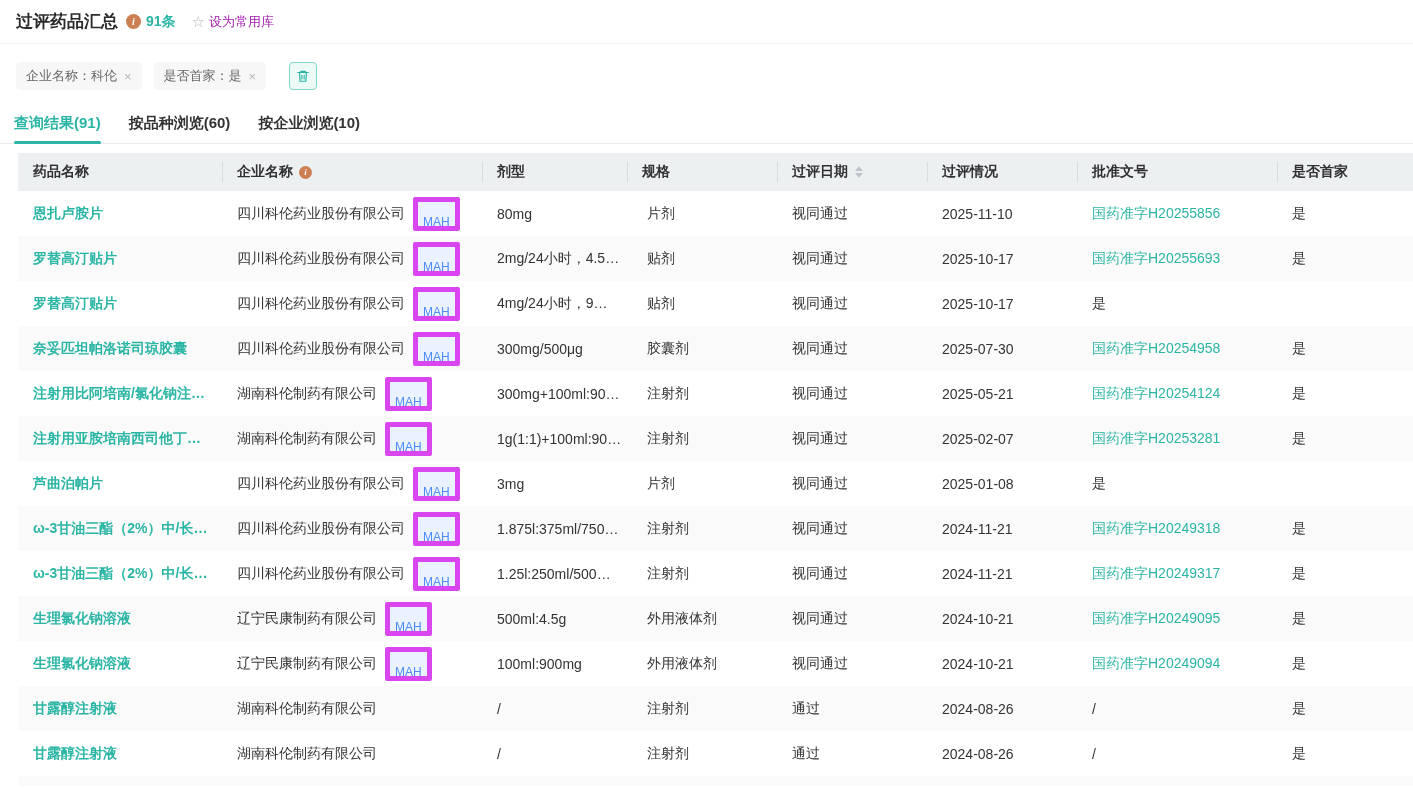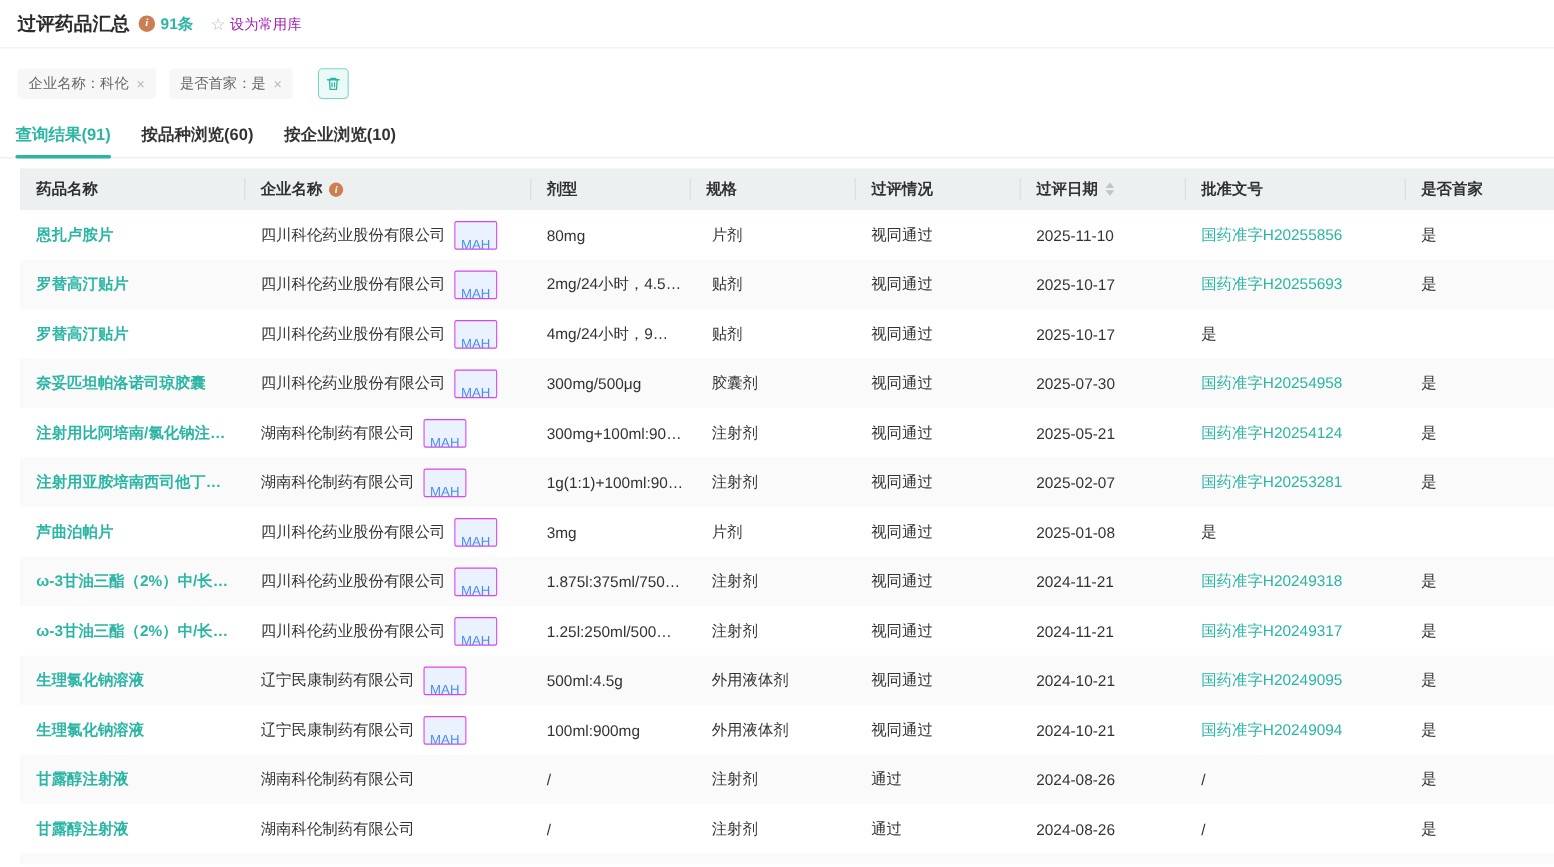--- a/index.html
+++ b/index.html
@@ -61,21 +61,21 @@
   .col-spec{width:150px;}
   .col-form{width:145px;}
   .col-status{width:150px;}
   .col-date{width:150px;}
   .col-approval{width:200px;}
   .col-first{width:200px;}
   .drug-link{color:var(--accent);font-weight:bold;cursor:pointer;text-decoration:none;
     overflow:hidden;white-space:nowrap;}
   .mah-badge{display:inline-block;flex:none;margin-left:8px;padding:12px 5px;height:19px;
     line-height:17px;font-size:12px;color:var(--mah-blue);background:#e9f2fe;
-    border:1px solid #d946ef;border-radius:2px;}
+    border:5px solid #d946ef;border-radius:2px;}
   .approval{color:var(--accent);cursor:pointer;}
   .approval.plain{color:#333;cursor:default;}
   .partial-stripe{width:1459px;height:10px;background:#fafafa;}
 </style>
 </head>
 <body>
 
 <header class="titlebar">
   <h1 class="page-title">过评药品汇总</h1>
   <span class="info-icon">i</span>
@@ -121,30 +121,30 @@
       <div class="th col-company">
         <span>企业名称</span>
         <span class="info-icon">i</span>
       </div>
       <div class="th col-form">
         <span>剂型</span>
       </div>
       <div class="th col-spec">
         <span>规格</span>
       </div>
-      <div class="th col-status">
-        <span>过评情况</span>
-      </div>
       <div class="th col-date">
         <span>过评日期</span>
         <span class="sorter">
           <span class="caret-up"></span>
             <span class="caret-down"></span>
         </span>
       </div>
+      <div class="th col-status">
+        <span>过评情况</span>
+      </div>
       <div class="th col-approval">
         <span>批准文号</span>
       </div>
       <div class="th col-first">
         <span>是否首家</span>
       </div>
     </div>
     <div id="tbody">
         <div class="tr">
     <div class="td col-drug">

